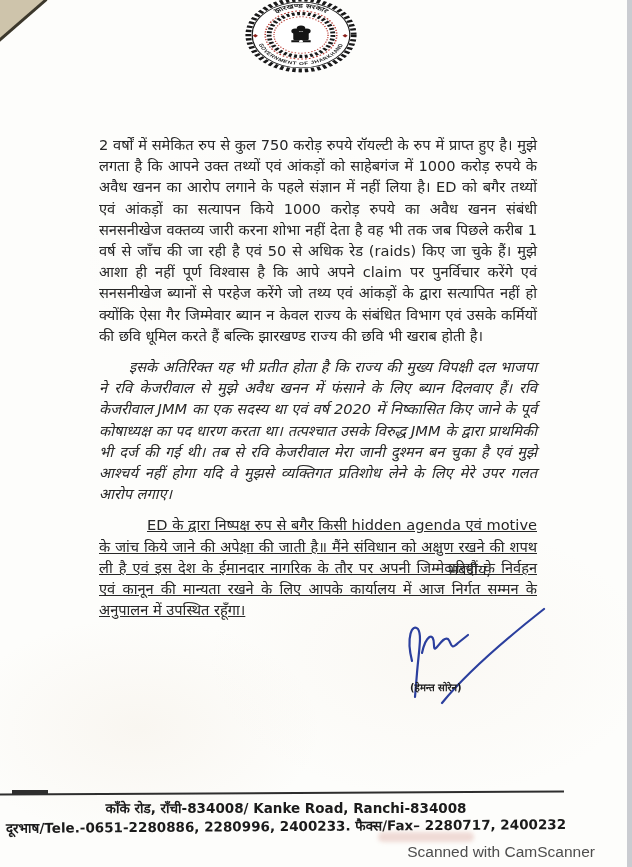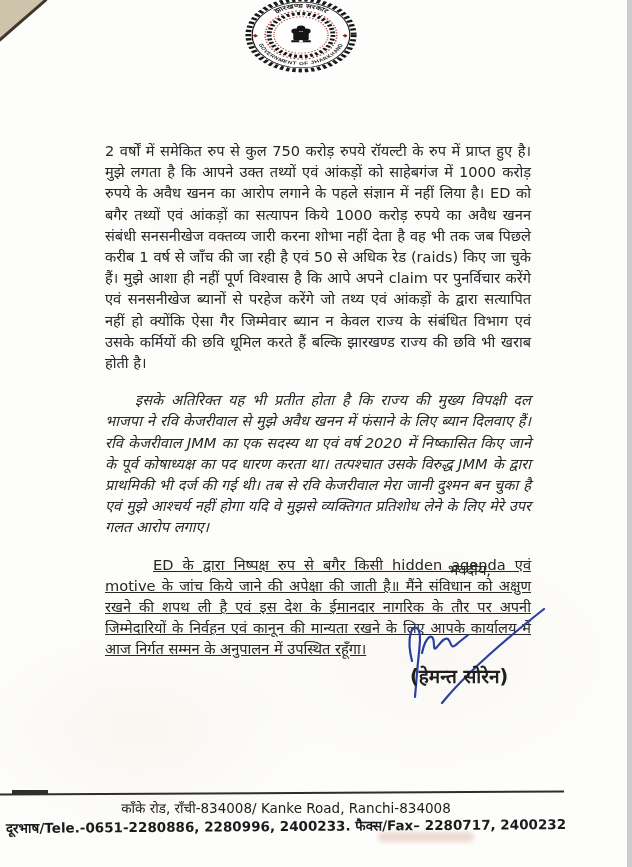--- a/index.html
+++ b/index.html
@@ -20,37 +20,37 @@
   .fold-edge{
     position:absolute;left:-2px;top:40px;width:64px;height:2.5px;
     background:#3c382c;transform:rotate(-41deg);transform-origin:left center;
   }
   .seal{position:absolute;left:243px;top:-4px;width:116px;height:78px;}
   .letter-body{
     position:absolute;left:89px;top:124px;width:458px;
     font-size:14.6px;line-height:21.2px;color:#262626;
     text-align:justify;font-weight:500;
   }
-  .letter-body p{margin:16px;padding:0;}
+  .letter-body p{margin:10px;padding:0;}
   .letter-body p.ind1{text-indent:30px;font-style:italic;}
   .letter-body p.ind2{text-indent:48px;text-decoration:underline;}
   .closing{
     position:absolute;left:448px;top:559px;font-size:14.6px;
     font-weight:500;color:#262626;
   }
   .signature{position:absolute;left:396px;top:601px;width:152px;height:112px;}
   .signatory{
-    position:absolute;left:410px;top:663px;font-size:19px;
+    position:absolute;left:410px;top:680px;font-size:10px;
     font-weight:600;color:#1f1f1f;text-align:center;
   }
   .footer-rule{position:absolute;left:0;top:792px;width:564px;height:2px;background:#2e2e2e;transform:rotate(-0.3deg);}
   .footer-rule-dash{position:absolute;left:12px;top:790px;width:36px;height:3.5px;background:#2e2e2e;}
   .footer-address{
     position:absolute;left:0;top:799px;width:572px;text-align:center;
-    font-size:13.5px;font-weight:400;color:#1b1b1b;
+    font-size:13.5px;font-weight:700;color:#1b1b1b;
   }
   .footer-contact{
     position:absolute;left:0;top:817px;width:572px;text-align:center;
     font-size:13.5px;font-weight:700;color:#1b1b1b;transform:rotate(-0.4deg);
   }
   .scan-smudge{
     position:absolute;left:378px;top:832px;width:96px;height:10px;
     background:rgba(205,130,115,0.28);border-radius:5px;filter:blur(2px);
   }
   .camscanner{
@@ -109,15 +109,16 @@
   </svg>
 
   <div class="signatory">(हेमन्त सोरेन)</div>
 
   <div class="footer-rule"></div>
   <div class="footer-rule-dash"></div>
   <div class="footer-address">काँके रोड, राँची-834008/ Kanke Road, Ranchi-834008</div>
   <div class="footer-contact">दूरभाष/Tele.-0651-2280886, 2280996, 2400233. फैक्स/Fax– 2280717, 2400232</div>
 
   <div class="scan-smudge"></div>
+  <div class="camscanner">Scanned with CamScanner</div>
 
   <div class="page-edge"></div>
 </div>
 
 </body></html>

